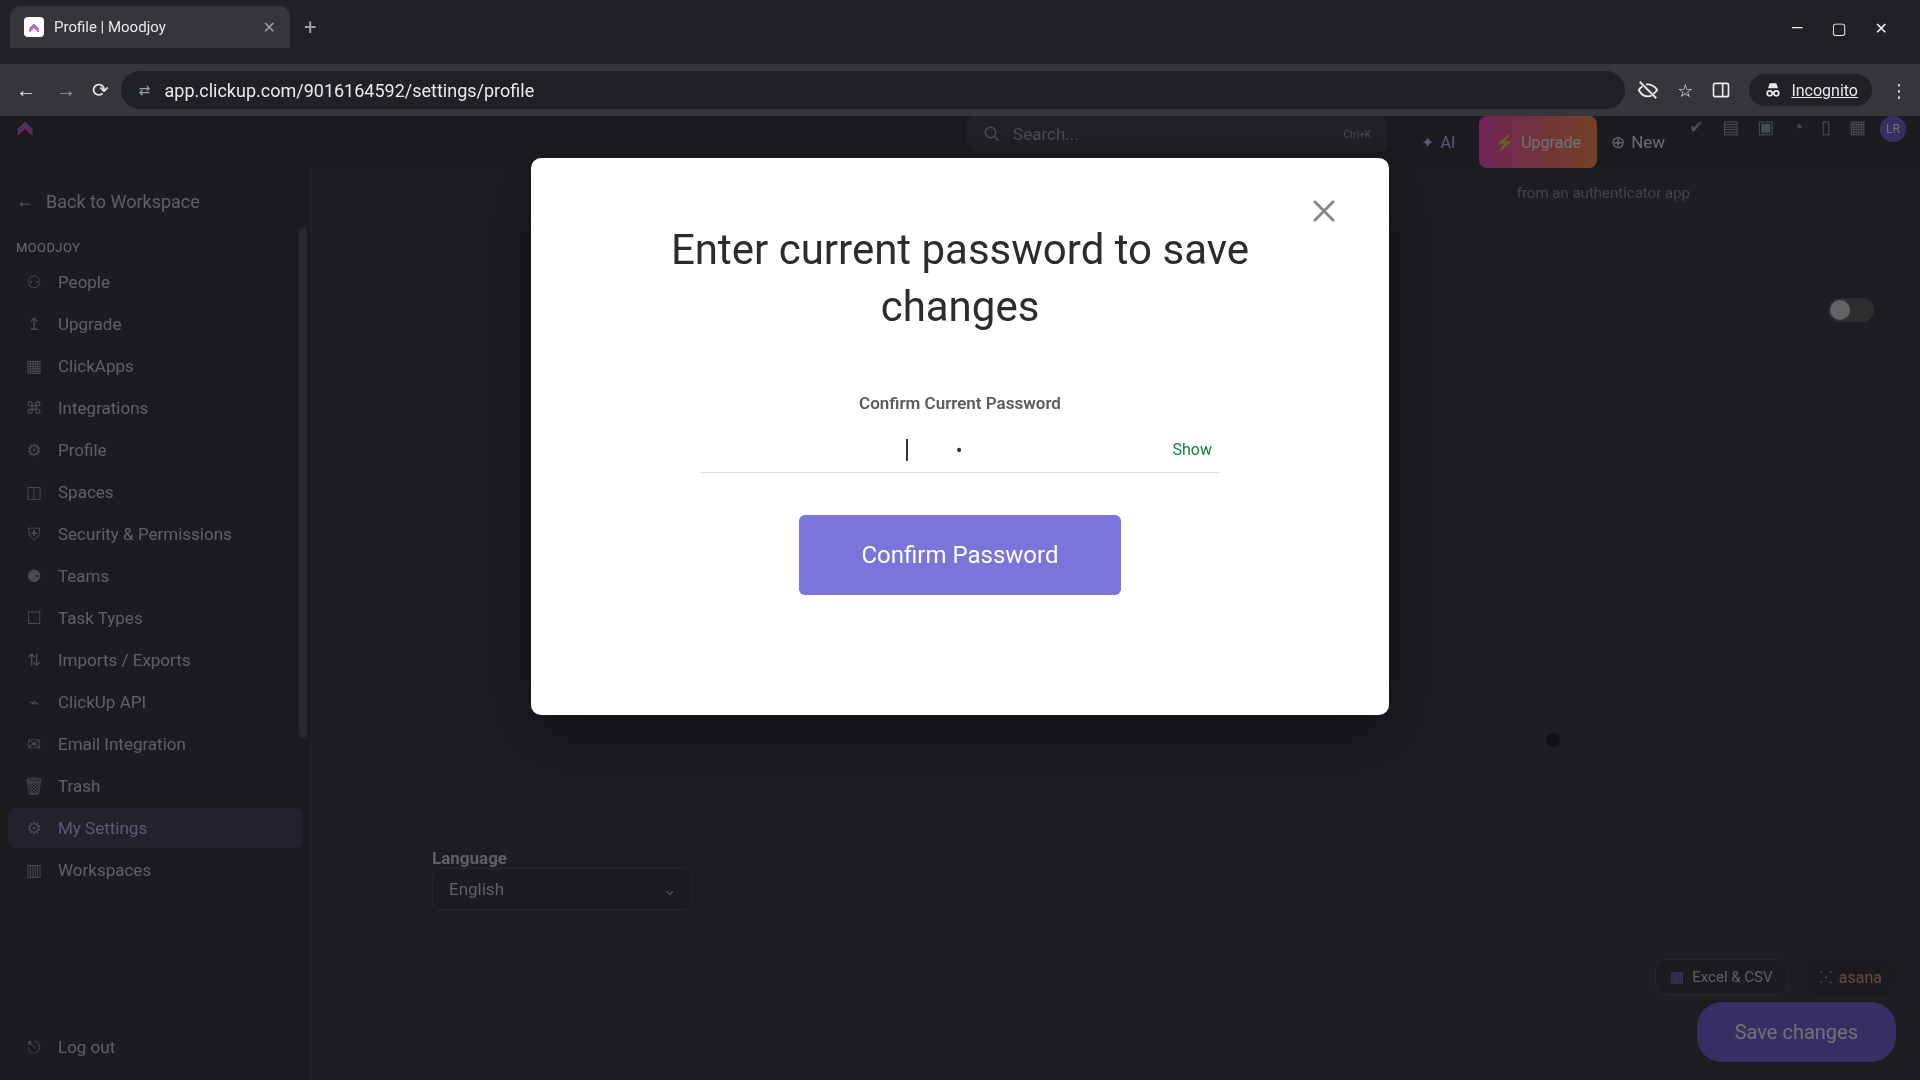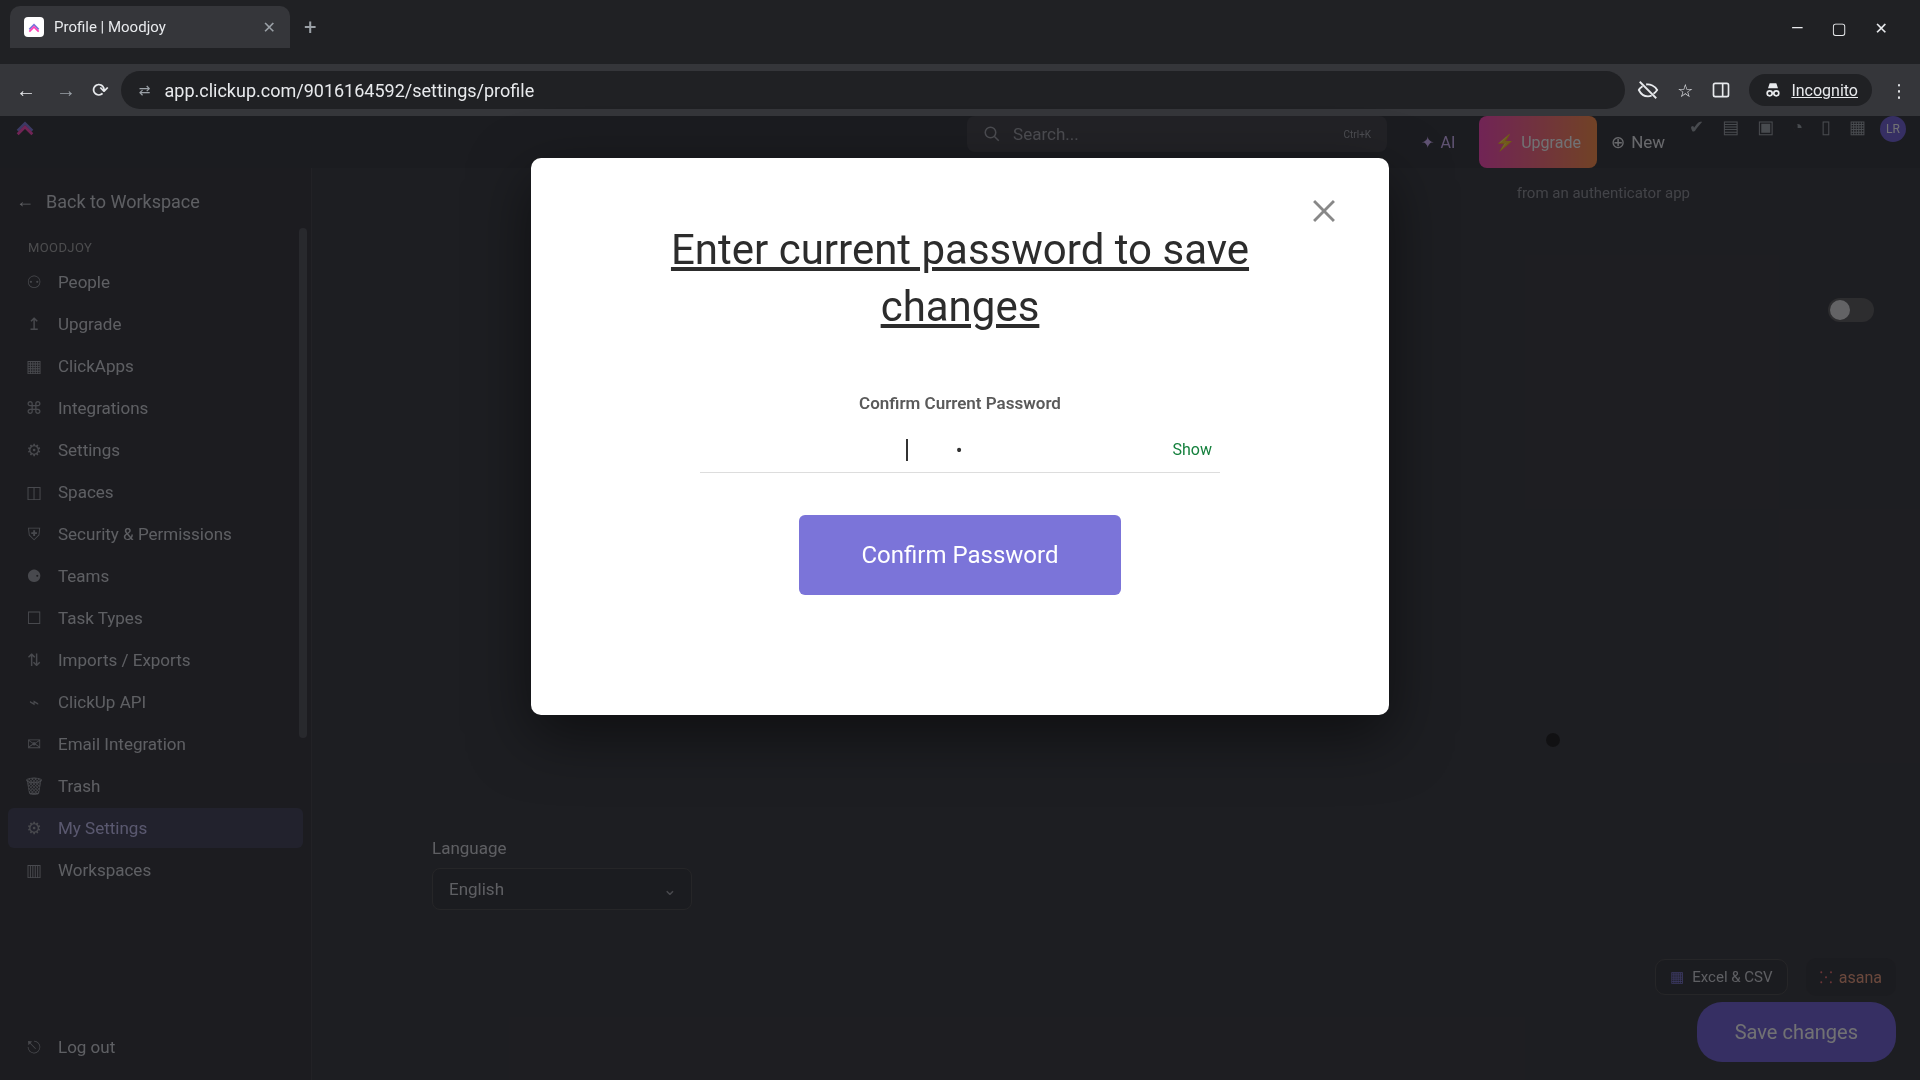--- a/index.html
+++ b/index.html
@@ -40,50 +40,50 @@
 .upgrade-btn { background: linear-gradient(90deg,#ff3fb5,#ff8a3f); color:#fff; border-radius:8px; padding:7px 16px; font-size:16px; display:flex; align-items:center; gap:6px; }
 .new-btn { color:#e8eaed; font-size:17px; display:flex; align-items:center; gap:6px; }
 .topbar-icons { display:flex; gap:18px; color:#9aa0a6; font-size:18px; margin-left:10px; }
 .avatar-chip { width:26px; height:26px; border-radius:50%; background:#6b5bd6; display:flex; align-items:center; justify-content:center; color:#fff; font-size:12px; }
 
 
 .main { display:flex; height: calc(100% - 52px); position:relative; z-index:1; }
 .sidebar { width: 312px; background:#2b2c31; border-right:1px solid #3a3b40; display:flex; flex-direction:column; padding: 12px 0; position:relative; }
 .sidebar-scroll { position:absolute; right:4px; top:60px; width:8px; height:510px; background:#4a4b50; border-radius:4px; }
 .back-row { display:flex; align-items:center; gap:12px; padding: 10px 16px 18px; color:#cfd1d6; font-size:18px; }
-.section-label { color:#a3a3a3; font-size:13px; letter-spacing:0.4px; padding: 10px 28px 6px; }
+.section-label { color:#e5e5e5; font-size:13px; letter-spacing:0.4px; padding: 10px 16px 6px; }
 .side-item { display:flex; align-items:center; gap:14px; padding: 10px 16px; color:#cfd1d6; font-size:17px; border-radius:6px; margin: 1px 8px; }
 .side-item.active { background:#3a3b52; color:#c5c1f5; }
 .side-ico { width:20px; display:inline-flex; justify-content:center; color:#9a9ca2; }
 .logout-row { margin-top:auto; }
 
 
 .content { flex:1; background:#2f3035; padding: 30px 46px; color:#cfd1d6; position:relative; overflow:hidden; }
 .ghost-text { color:#8b8d93; font-size:15px; }
 .totp-row { display:flex; align-items:flex-start; justify-content:space-between; margin-top: 100px; padding: 0 0 30px 640px; }
 .toggle { width:46px; height:24px; background:#555; border-radius:12px; position:relative; }
 .toggle::after { content:""; position:absolute; width:20px; height:20px; border-radius:50%; background:#ddd; top:2px; left:2px; }
 .bullet { width:14px; height:14px; border-radius:50%; background:#111; position:absolute; right: 360px; top: 565px; }
 .lang-block { position:absolute; left: 120px; bottom: 170px; }
-.lang-label { color:#cfd1d6; font-size:17px; margin-bottom:10px; }
+.lang-label { color:#cfd1d6; font-size:17px; margin-bottom:0;font-weight:bold; }
 .lang-select { background:#2a2b30; border:1px solid #444; border-radius:8px; padding:10px 44px 10px 16px; color:#cfd1d6; font-size:17px; display:flex; align-items:center; gap:80px; position:relative; width: 260px; }
 .lang-select .chev { position:absolute; right:14px; color:#9a9ca2; }
 
 .bottom-chips { position:absolute; right:24px; bottom: 84px; display:flex; gap:18px; align-items:center; }
 .chip { background:#2a2b30; border:1px solid #444; border-radius:10px; padding:8px 14px; color:#cfd1d6; font-size:15px; display:flex; align-items:center; gap:8px; }
 .asana-chip { background:#2a2b30; border-radius:10px; padding:8px 14px; color:#e97; font-size:16px; display:flex; align-items:center; gap:6px; }
 
 .save-btn { position:absolute; right:24px; bottom:18px; background:#6b5bd6; color:#fff; font-size:20px; padding: 18px 38px; border-radius:25px; }
 
 
 .modal-wrap { position:absolute; inset:0; z-index:10; display:flex; justify-content:center; }
 .modal { position:absolute; top: 42px; width: 858px; background:#fff; border-radius:10px; padding: 64px 120px 120px; box-shadow: 0 20px 60px rgba(0,0,0,0.5); }
 .modal-close { position:absolute; top:36px; right:48px; color:#777; }
 .modal-close svg { width:34px; height:34px; }
-.modal h1 { color:#2c2c2c; font-weight:400; font-size:42px; text-align:center; line-height:1.35; margin-bottom: 58px; text-decoration: underline; }
+.modal h1 { color:#2c2c2c; font-weight:400; font-size:42px; text-align:center; line-height:1.35; margin-bottom: 58px; }
 .field-label { text-align:center; color:#5a5a5a; font-size:17px; font-weight:600; margin-bottom: 14px; }
 .pw-row { position:relative; border-bottom:1px solid #ddd; height:46px; display:flex; align-items:center; justify-content:center; width: 520px; margin: 0 auto 42px; }
 .pw-input { border:none; outline:none; font-size:20px; text-align:center; width: 70%; letter-spacing:2px; color:#333; }
 .show-link { position:absolute; right:8px; color:#15803d; font-size:16px; }
 .cursor-caret { position:absolute; left: 206px; width:2px; height:22px; background:#333; }
 .confirm-btn { display:block; margin: 0 auto; background:#7b74d9; color:#fff; font-size:24px; padding: 26px 62px; border:none; border-radius:6px; }
 
 svg { display:block; }
 </style>
 </head>
@@ -210,21 +210,21 @@
         <div class="side-item">
             <span class="side-ico">▦</span>
             <span>ClickApps</span>
           </div>
         <div class="side-item">
             <span class="side-ico">⌘</span>
             <span>Integrations</span>
           </div>
         <div class="side-item">
             <span class="side-ico">⚙</span>
-            <span>Settings</span>
+            <span>Profile</span>
           </div>
         <div class="side-item">
             <span class="side-ico">◫</span>
             <span>Spaces</span>
           </div>
         <div class="side-item">
             <span class="side-ico">⛨</span>
             <span>Security &amp; Permissions</span>
           </div>
         <div class="side-item">

